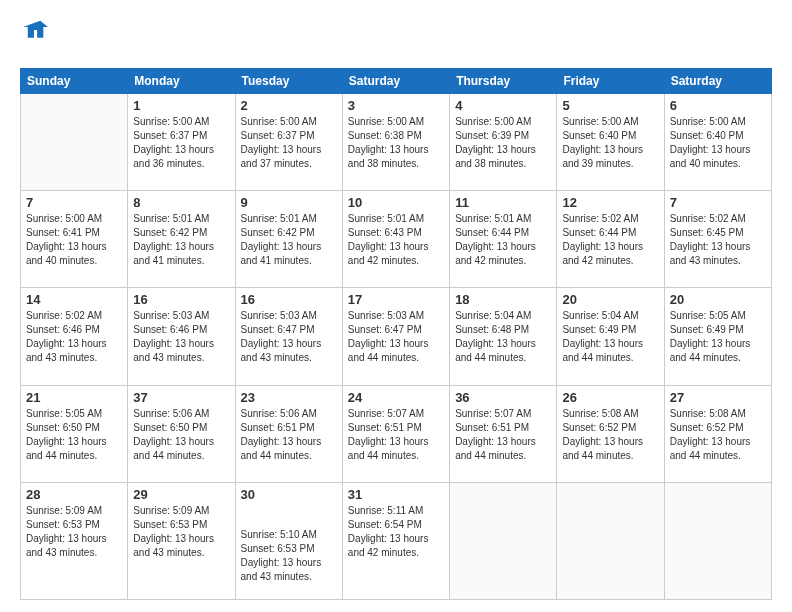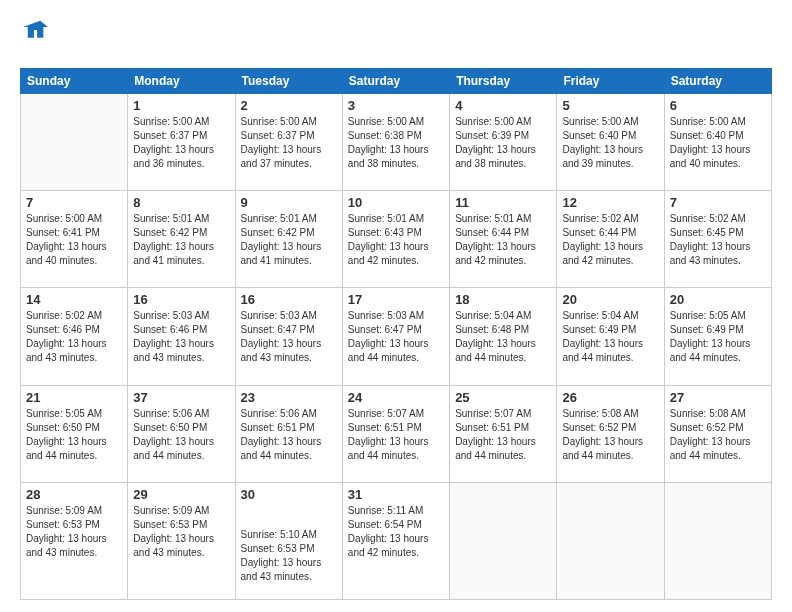--- a/index.html
+++ b/index.html
@@ -294,21 +294,21 @@
 and 44 minutes.</div>
           </td>
           <td>
             <span class="day-number">24</span>
             <div class="day-info" style="white-space: pre-line;">Sunrise: 5:07 AM
 Sunset: 6:51 PM
 Daylight: 13 hours
 and 44 minutes.</div>
           </td>
           <td>
-            <span class="day-number">25</span>
+            <span class="day-number">36</span>
             <div class="day-info" style="white-space: pre-line;">Sunrise: 5:07 AM
 Sunset: 6:51 PM
 Daylight: 13 hours
 and 44 minutes.</div>
           </td>
           <td>
             <span class="day-number">26</span>
             <div class="day-info" style="white-space: pre-line;">Sunrise: 5:08 AM
 Sunset: 6:52 PM
 Daylight: 13 hours

